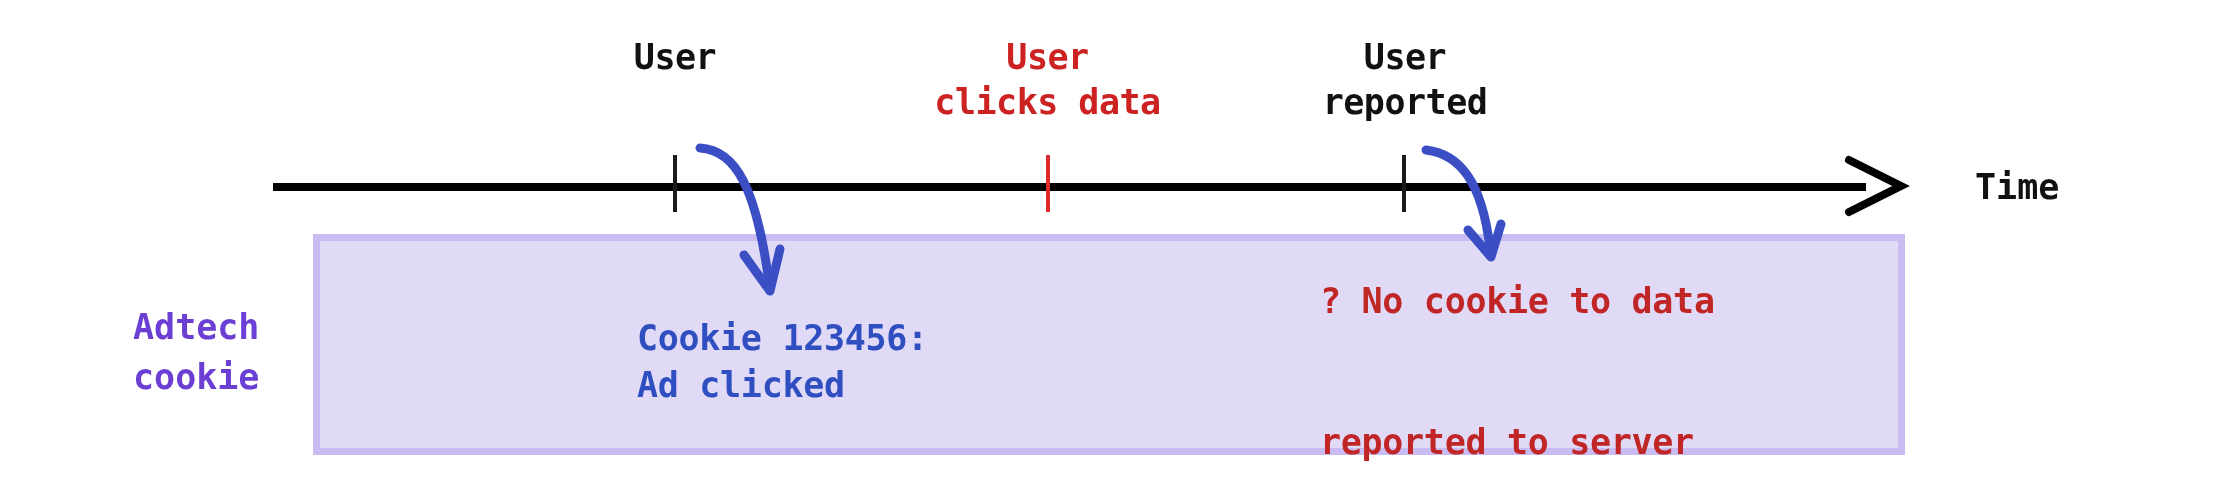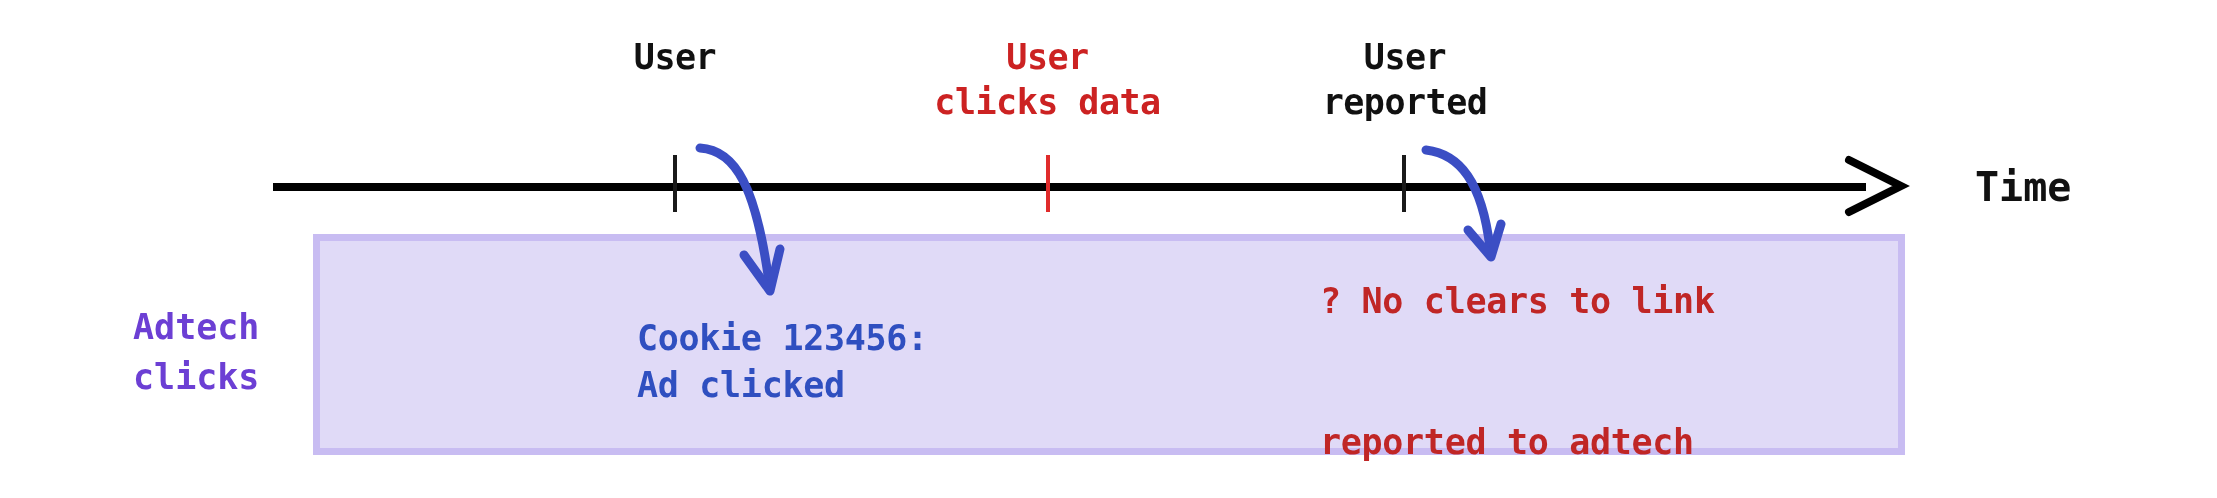--- a/index.html
+++ b/index.html
@@ -72,21 +72,21 @@
     white-space: pre;
   }
   .label-black { color: #111111; }
   .label-red   { color: #cc2222; }
 
   
   .axis-name {
     position: absolute;
     left: 1975px;
     top: 166px;
-    font-size: 40px;
+    font-size: 35px;
     line-height: 42px;
     font-weight: 700;
     color: #111111;
     white-space: pre;
   }
 
   
   .lane-label {
     position: absolute;
     left: 133px;
@@ -116,21 +116,21 @@
     pointer-events: none;
   }
 </style>
 </head>
 <body>
 
 <div id="canvas">
 
   <div class="server-box"></div>
 
-  <div class="lane-label"><span>Adtech</span><br><span>clicks</span></div>
+  <div class="lane-label"><span>Adtech</span><br><span>cookie</span></div>
 
   <div class="timeline-axis">
     <div class="axis-line"></div>
     <svg class="axis-arrowhead" viewBox="0 0 70 64" xmlns="http://www.w3.org/2000/svg">
       <polyline points="6,6 58,32 6,58" fill="none" stroke="#000000" stroke-width="8" stroke-linecap="round" stroke-linejoin="miter"></polyline>
     </svg>
   </div>
 
   <div class="tick tick-black" style="left:673px; top:155px; height:57px;"></div>
   <div class="tick tick-red" style="left:1046px; top:155px; height:57px;"></div>
@@ -149,15 +149,15 @@
     <path d="M 64 119 L 90 155 L 100 113" fill="none" stroke="#3b4ec4" stroke-width="9" stroke-linecap="round" stroke-linejoin="round"></path>
   </svg>
 
   <svg class="connector" style="left:1412px; top:136px; width:130px; height:135px;" viewBox="0 0 130 135" vector-effect="none" xmlns="http://www.w3.org/2000/svg">
     <path d="M 14 14 C 48 18, 70 46, 78 112" fill="none" stroke="#3b4ec4" stroke-width="9" stroke-linecap="round" stroke-linejoin="round"></path>
     <path d="M 56 94 L 79 121 L 89 88" fill="none" stroke="#3b4ec4" stroke-width="9" stroke-linecap="round" stroke-linejoin="round"></path>
   </svg>
 
   <div class="note note-blue" style="left:637px; top:315px;"><span>Cookie 123456:</span><br><span>Ad clicked</span></div>
 
-  <div class="note note-red" style="left:1320px; top:278px;"><span>? No clears to link</span><br><br><br><span>reported to adtech</span></div>
+  <div class="note note-red" style="left:1320px; top:278px;"><span>? No cookie to data</span><br><br><br><span>reported to server</span></div>
 
 </div>
 
 </body></html>

